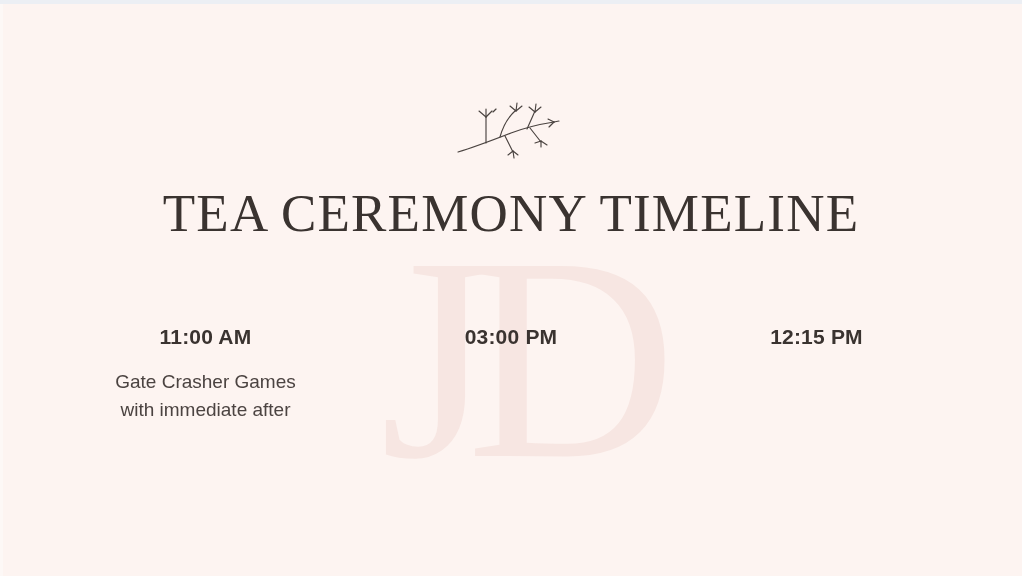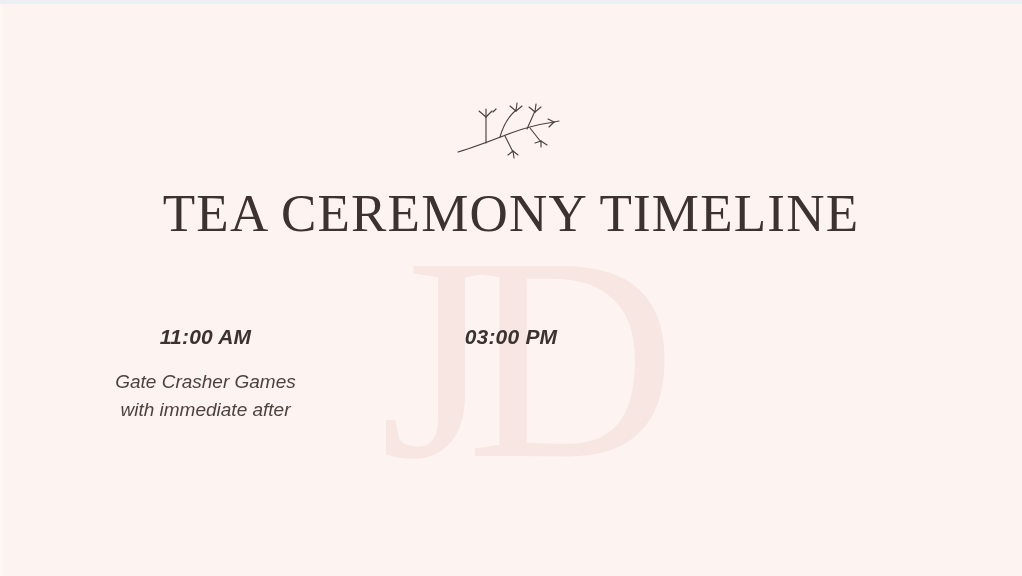--- a/index.html
+++ b/index.html
@@ -110,21 +110,20 @@
     left: 53px;
     width: 916px;
     display: flex;
     align-items: flex-start;
     justify-content: space-between;
   }
 
   .timeline-col {
     width: 305px;
     text-align: center;
-    font-style: italic;
   }
 
   .col-time {
     font-family: "Liberation Sans", sans-serif;
     font-weight: bold;
     font-size: 21px;
     line-height: 1;
     letter-spacing: 0.2px;
     color: #3a3330;
     margin: 0 0 21px 0;
@@ -200,18 +199,19 @@
           <span>Gate Crasher Games</span><br>
           <span>with immediate after</span><br>
         </p>
       </div>
 
       <div class="timeline-col">
         <p class="col-time">03:00 PM</p>
       </div>
 
       <div class="timeline-col">
+        <p class="col-time">12:15 PM</p>
       </div>
 
     </div>
 
   </div>
 </div>
 
 </body></html>

